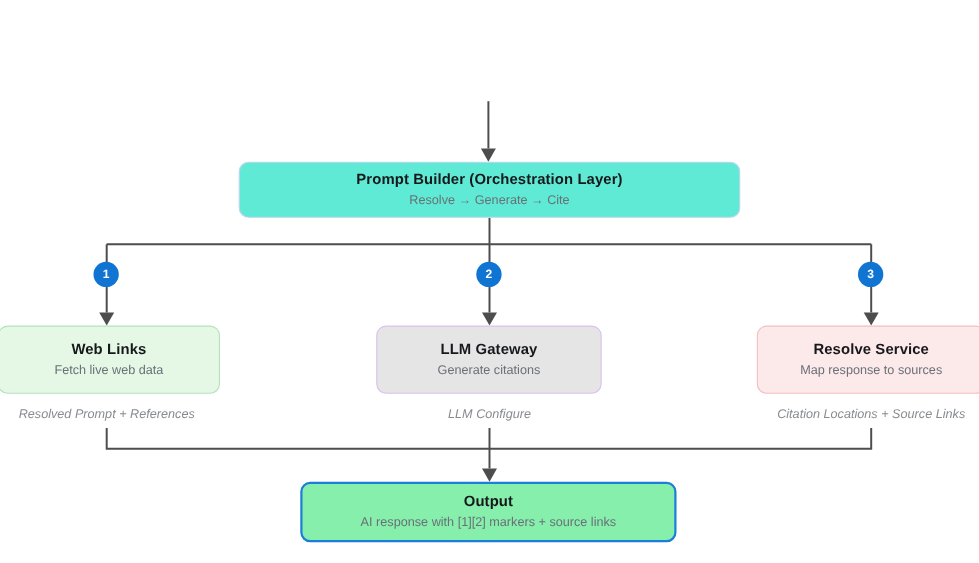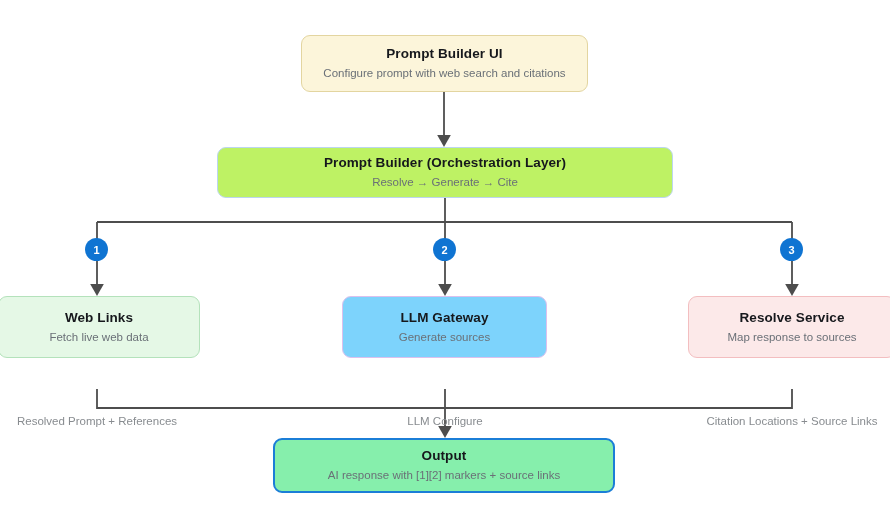--- a/index.html
+++ b/index.html
@@ -9,36 +9,36 @@
   }
   svg.wires{position:absolute;left:0;top:0;}
   .node{
     position:absolute;box-sizing:border-box;border-radius:9px;
     display:flex;flex-direction:column;align-items:center;justify-content:center;
     text-align:center;padding:6px 10px;
   }
   .node .t{font-size:13.5px;font-weight:700;color:#16181c;letter-spacing:.1px;line-height:1.25;}
   .node .s{font-size:11.5px;color:#6a7077;margin-top:3px;line-height:1.25;}
   .node-ui{left:301px;top:35px;width:287px;height:57px;background:#fcf5da;border:1px solid #e3d5a0;}
-  .node-orch{left:217px;top:147px;width:456px;height:51px;background:#bef264;border:1px solid #bcd5f0;}
+  .node-orch{left:217px;top:147px;width:456px;height:51px;background:#5eead4;border:1px solid #bcd5f0;}
   .node-web{left:-2px;top:296px;width:202px;height:62px;background:#e5f8e6;border:1px solid #b4e2bb;}
-  .node-llm{left:342px;top:296px;width:205px;height:62px;background:#7dd3fc;border:1px solid #dcc0ed;}
+  .node-llm{left:342px;top:296px;width:205px;height:62px;background:#e5e5e5;border:1px solid #dcc0ed;}
   .node-cite{left:688px;top:296px;width:208px;height:62px;background:#fce9e9;border:1px solid #f3bec0;}
   .node-output{left:273px;top:438px;width:342px;height:55px;background:#86efac;border:2px solid #1b7ed7;}
   .badge{
     position:absolute;width:23px;height:23px;border-radius:50%;
     background:#0f74d2;color:#ffffff;font-size:11px;font-weight:700;
     display:flex;align-items:center;justify-content:center;
   }
   .badge-1{left:85px;top:238px;}
   .badge-2{left:433px;top:238px;}
   .badge-3{left:780px;top:238px;}
   .flowlabel{
     position:absolute;transform:translateX(-50%);
-    font-size:11.5px;color:#888c90;white-space:nowrap;margin-top:44px;
+    font-size:11.5px;font-style:italic;color:#888c90;white-space:nowrap;
   }
   .flowlabel-1{left:97px;top:371px;}
   .flowlabel-2{left:445px;top:371px;}
   .flowlabel-3{left:792px;top:371px;}
 </style>
 </head>
 <body>
 
 <div class="stage">
 
@@ -50,42 +50,38 @@
     </g>
     <g fill="#4d4d4d" stroke="none">
       <polygon points="444,147 437.2,135 450.8,135"></polygon>
       <polygon points="97,296 90.2,284 103.8,284"></polygon>
       <polygon points="445,296 438.2,284 451.8,284"></polygon>
       <polygon points="792,296 785.2,284 798.8,284"></polygon>
       <polygon points="445,438 438.2,426 451.8,426"></polygon>
     </g>
   </svg>
 
-  <div class="node node-ui">
-    <div class="t">Prompt Builder UI</div>
-    <div class="s">Configure prompt with web search and citations</div>
-  </div>
 
   <div class="node node-orch">
     <div class="t">Prompt Builder (Orchestration Layer)</div>
     <div class="s">Resolve → Generate → Cite</div>
   </div>
 
   <div class="badge badge-1">1</div>
   <div class="badge badge-2">2</div>
   <div class="badge badge-3">3</div>
 
   <div class="node node-web">
     <div class="t">Web Links</div>
     <div class="s">Fetch live web data</div>
   </div>
 
   <div class="node node-llm">
     <div class="t">LLM Gateway</div>
-    <div class="s">Generate sources</div>
+    <div class="s">Generate citations</div>
   </div>
 
   <div class="node node-cite">
     <div class="t">Resolve Service</div>
     <div class="s">Map response to sources</div>
   </div>
 
   <div class="flowlabel flowlabel-1">Resolved Prompt + References</div>
   <div class="flowlabel flowlabel-2">LLM Configure</div>
   <div class="flowlabel flowlabel-3">Citation Locations + Source Links</div>

